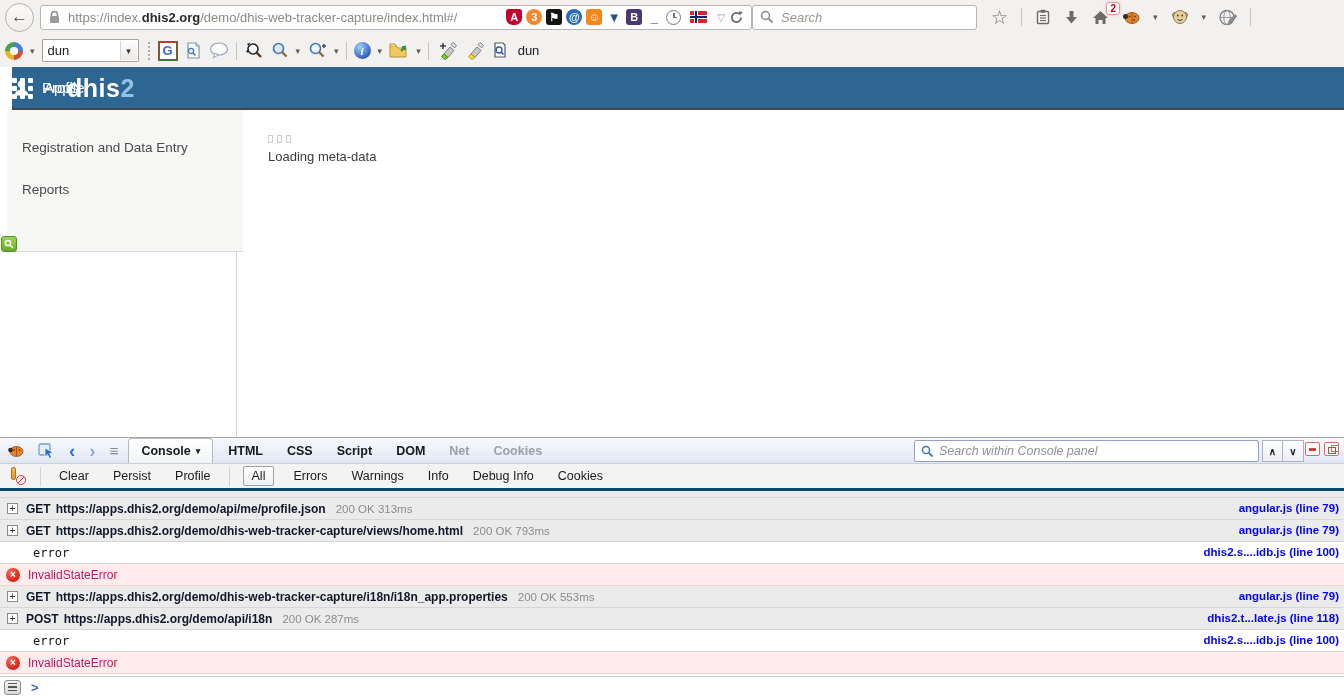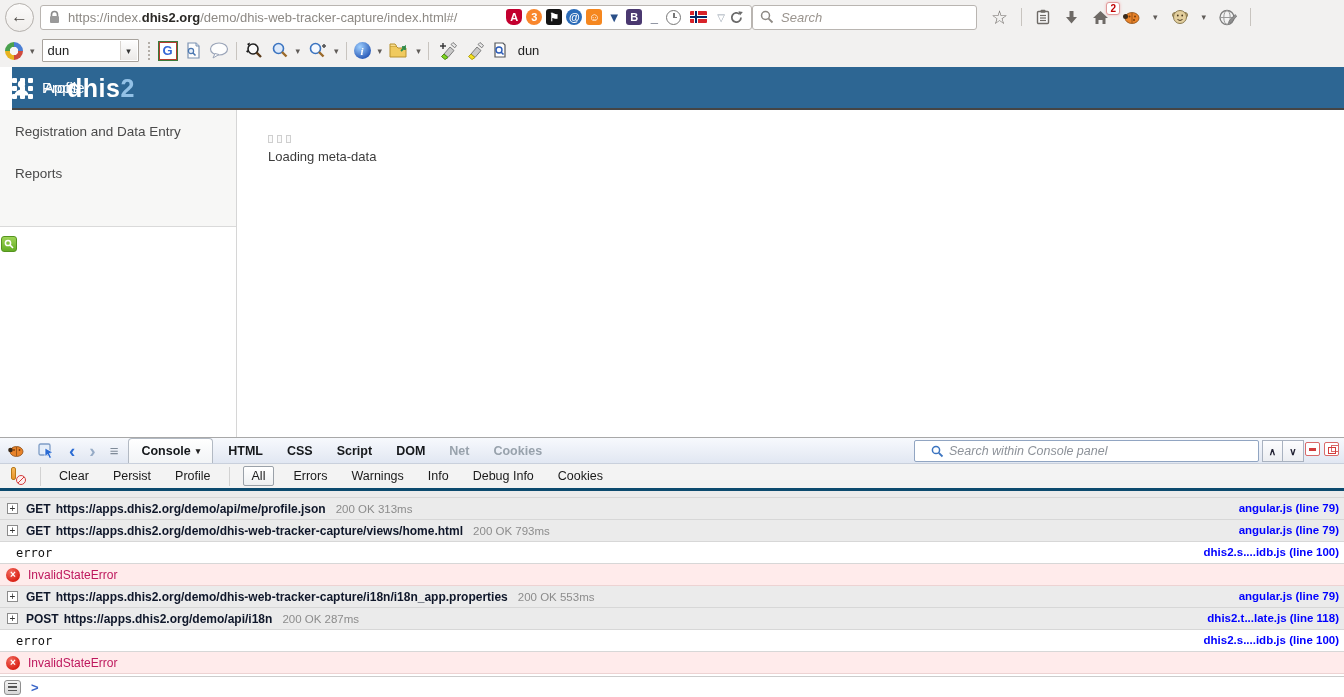--- a/index.html
+++ b/index.html
@@ -58,41 +58,41 @@
 #logo{position:absolute;left:55px;top:7px;font-size:25px;font-weight:bold;cursor:pointer;letter-spacing:.5px}
 #logo .two{color:#93c1e6}
 .hnav{position:absolute;top:0;height:41px;display:flex;align-items:center;gap:11px;font-size:15px;cursor:pointer}
 #nav-apps{left:988}
 #nav-profile{left:1092}
 .appsgrid{width:5px;height:5px;background:#fff;border-radius:1px;box-shadow:8px 0 0 #fff,16px 0 0 #fff,0 8px 0 #fff,8px 8px 0 #fff,16px 8px 0 #fff,0 16px 0 #fff,8px 16px 0 #fff,16px 16px 0 #fff;margin:-14px 16px 0 0}
 
 
 #page{position:absolute;left:0;top:110px;width:1344px;height:327px;background:#fff}
 #page::before{content:'';position:absolute;left:236px;top:0;bottom:0;width:1px;background:#d6d6d6}
-#sidebar{position:absolute;left:0;top:0;width:236px;height:117px;background:#f7f7f6;border-bottom:1px solid #dadada;padding:14px 0 0 15px}
+#sidebar{position:absolute;left:7px;top:0;width:236px;height:142px;background:#f7f7f6;border-bottom:1px solid #dadada;padding:30px 0 0 15px}
 .sideitem{font-size:13.5px;color:#4a4a4a;margin-bottom:27px;cursor:pointer}
 .greenbtn{position:absolute;left:1px;top:126px;width:16px;height:16px;border:1px solid #55941f;border-radius:3px;background:linear-gradient(#9ed456,#64ad25);display:flex;align-items:center;justify-content:center;cursor:pointer}
 #loading{position:absolute;left:268px;top:25px}
 .ldsquares{display:flex;gap:4px;margin-bottom:6px}
 .ldsquares b{width:5px;height:8px;border:1px solid #cfcfcf;background:#fafafa}
 .ldtext{font-size:13px;color:#3c3c3c}
 
 
 #firebug{position:absolute;left:0;top:437px;width:1344px;height:260px;border-top:1px solid #a8a8a8;background:#fff}
 #fbtabbar{position:relative;height:26px;background:linear-gradient(#f7f9fd,#e1e7f2);border-bottom:1px solid #c9d0dc;display:flex;align-items:flex-end}
 .fbico{height:25px;display:flex;align-items:center;padding:0 7px;cursor:pointer}
 .chev{font-size:19px;font-weight:bold;line-height:1;margin-top:-3px}
 .chev.prev{color:#2a6bd4}
 .chev.next{color:#96abc6}
 .listico{font-size:15px;color:#7e8augly0;color:#7e8a98;font-weight:bold}
 .fbtab{font-size:12.5px;font-weight:bold;color:#15181b;padding:0 12px;height:25px;display:flex;align-items:center;gap:5px;cursor:pointer}
 .fbtab.muted{color:#98a2ac}
 .fbtab.active{background:linear-gradient(#ffffff,#f2f4f6);border:1px solid #b2b9c3;border-bottom:none;border-radius:4px 4px 0 0;margin:0 3px}
 .fbtab .tcaret{font-size:9px;color:#222}
-#fbsearch{position:absolute;right:85px;top:2px;width:345px;height:22px;border:1px solid #91a5c2;border-radius:2px;background:#fff;display:flex;align-items:center;padding:0 16px}
+#fbsearch{position:absolute;right:85px;top:2px;width:345px;height:22px;border:1px solid #91a5c2;border-radius:2px;background:#fff;display:flex;align-items:center;padding:0 6px}
 #fbsearch input{border:none;outline:none;flex:1;font-size:12.5px;font-style:italic;color:#555;margin-left:5px;font-family:"Liberation Sans",sans-serif}
 #fbsearch input::placeholder{color:#8d9299;font-style:italic}
 .navbtns{position:absolute;right:40px;top:2px;display:flex}
 .navbtn{width:21px;height:22px;border:1px solid #a9b2c0;background:linear-gradient(#fdfdfe,#eceef2);display:flex;align-items:center;justify-content:center;font-size:10px;font-weight:bold;color:#223;cursor:pointer}
 .navbtn+.navbtn{border-left:none}
 .winbtns{position:absolute;right:5px;top:4px;display:flex;gap:4px}
 .winbtn{width:15px;height:14px;border:1px solid #d96a6a;border-radius:2px;background:#fff;position:relative;cursor:pointer}
 .winbtn.min::after{content:'';position:absolute;left:3px;top:5px;width:7px;height:3px;background:#d23c3c}
 .winbtn.pop::after{content:'';position:absolute;left:3px;top:4px;width:6px;height:5px;border:1.5px solid #d23c3c}
 .winbtn.pop::before{content:'';position:absolute;left:6px;top:2px;width:6px;height:5px;border:1.5px solid #d96a6a;background:#fff}
@@ -107,21 +107,21 @@
 #fblog{height:185px;overflow:hidden;background:#fff}
 .partial{height:7px;background:#ebebeb;border-bottom:1px solid #d7d7d7}
 .crow{position:relative;height:22px;display:flex;align-items:center;border-bottom:1px solid #d7d7d7;font-size:12px;background:#fff}
 .crow.t-net{background:#ebebeb}
 .crow.t-error{background:#ffebeb;border-bottom-color:#edd3d3}
 .expand{width:11px;height:11px;min-width:11px;border:1px solid #8c8c8c;background:#fff;margin-left:7px;font-size:10px;line-height:9px;text-align:center;color:#333;cursor:pointer}
 .msg{display:flex;align-items:baseline;flex:1;min-width:0;white-space:nowrap}
 .nettext{font-weight:bold;color:#0f172a;margin-left:8px}
 .nettext .method{margin-right:5px}
 .status{color:#8c8c8c;font-size:11.5px;margin-left:10px;font-weight:normal}
-.logtext{font-family:"DejaVu Sans Mono","Liberation Mono",monospace;font-size:12px;color:#111;margin-left:16px}
+.logtext{font-family:"DejaVu Sans Mono","Liberation Mono",monospace;font-size:12px;color:#111;margin-left:33px}
 .erricon{width:14px;height:14px;min-width:14px;border-radius:50%;background:radial-gradient(circle at 35% 30%,#f26a5e,#d81e12 75%);color:#fff;font-size:10px;font-weight:bold;display:flex;align-items:center;justify-content:center;margin-left:6px;line-height:1}
 .errtext{color:#be185d;margin-left:8px;font-size:12px}
 .srclink{position:absolute;right:5px;top:4px;color:#0000ff;font-weight:bold;font-size:11.5px;text-decoration:none;cursor:pointer}
 #fbcmd{height:21px;border-top:1px solid #cccccc;display:flex;align-items:center;background:#fff}
 .cmdico{width:17px;height:15px;margin-left:4px;border:1px solid #8f8f8f;border-radius:3px;background:linear-gradient(#f2f2f2,#d8d8d8);display:flex;flex-direction:column;justify-content:center;gap:2px;padding:0 3px;cursor:pointer}
 .cmdico b{height:1.5px;background:#555}
 .prompt{color:#3a66c8;font-weight:bold;font-size:13px;margin-left:10px}
 #fbcmd input{border:none;outline:none;flex:1;font-size:12px;margin-left:6px;font-family:"DejaVu Sans Mono",monospace}
 </style>
 </head>

